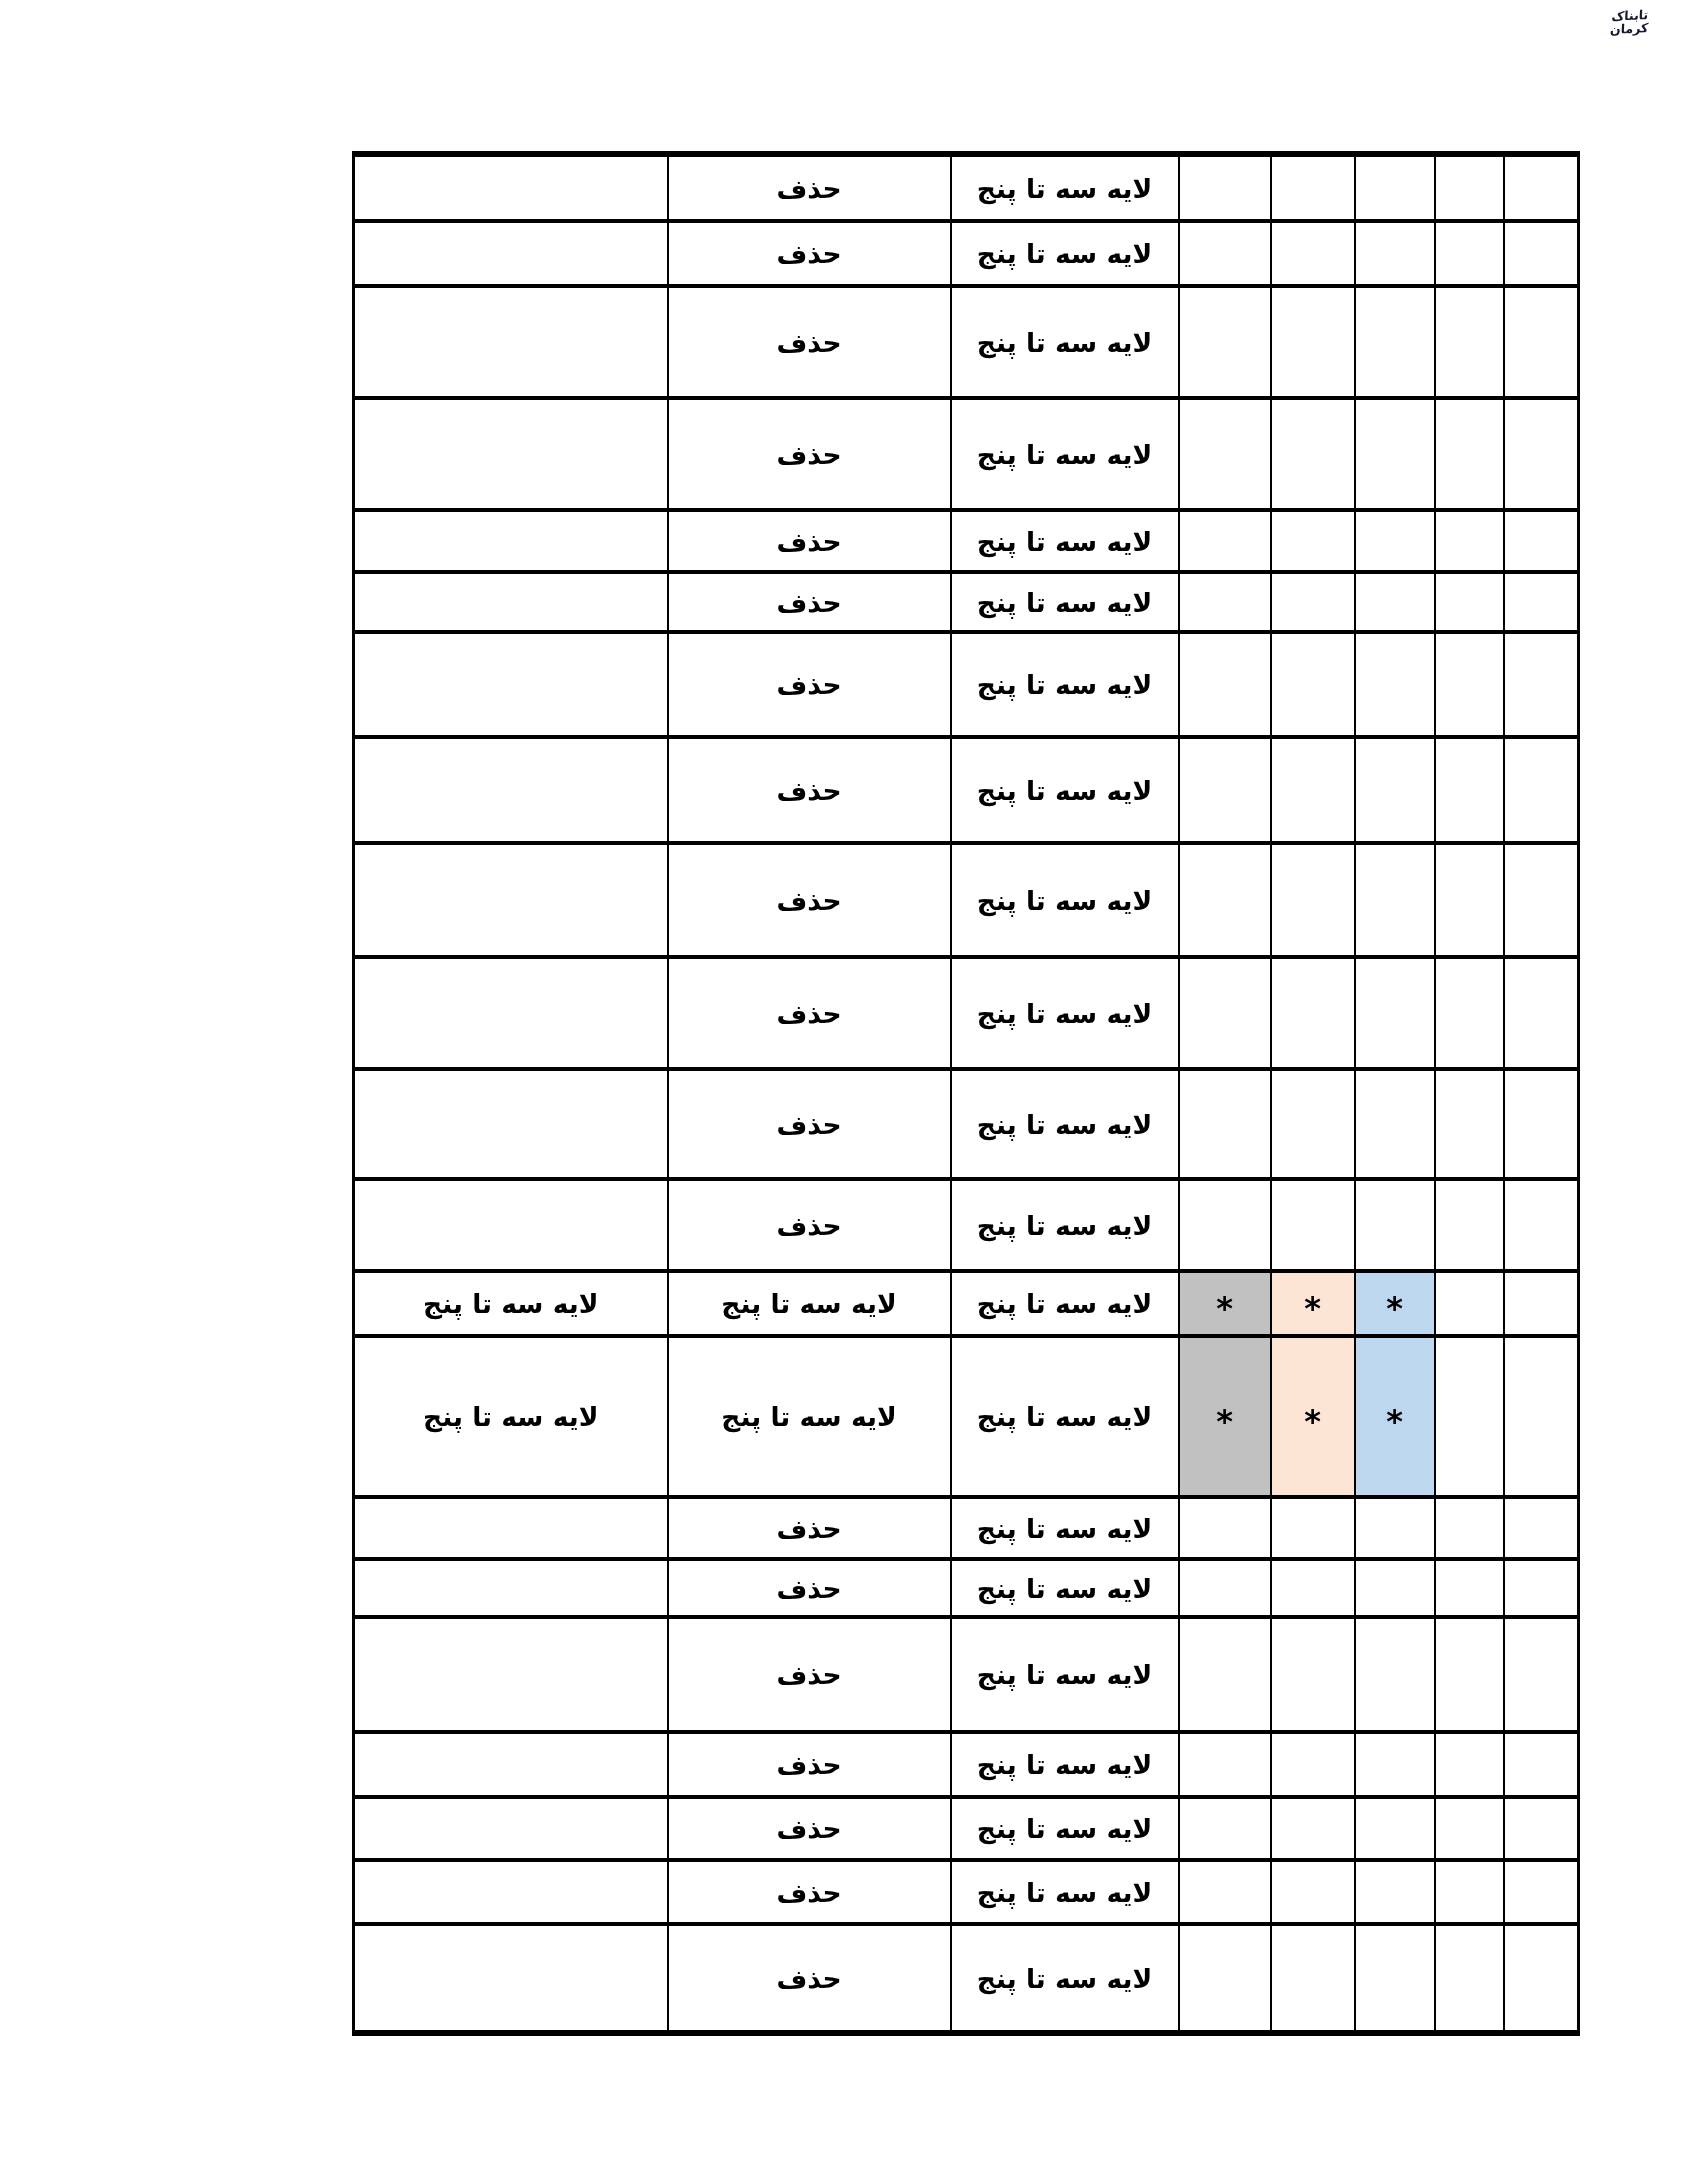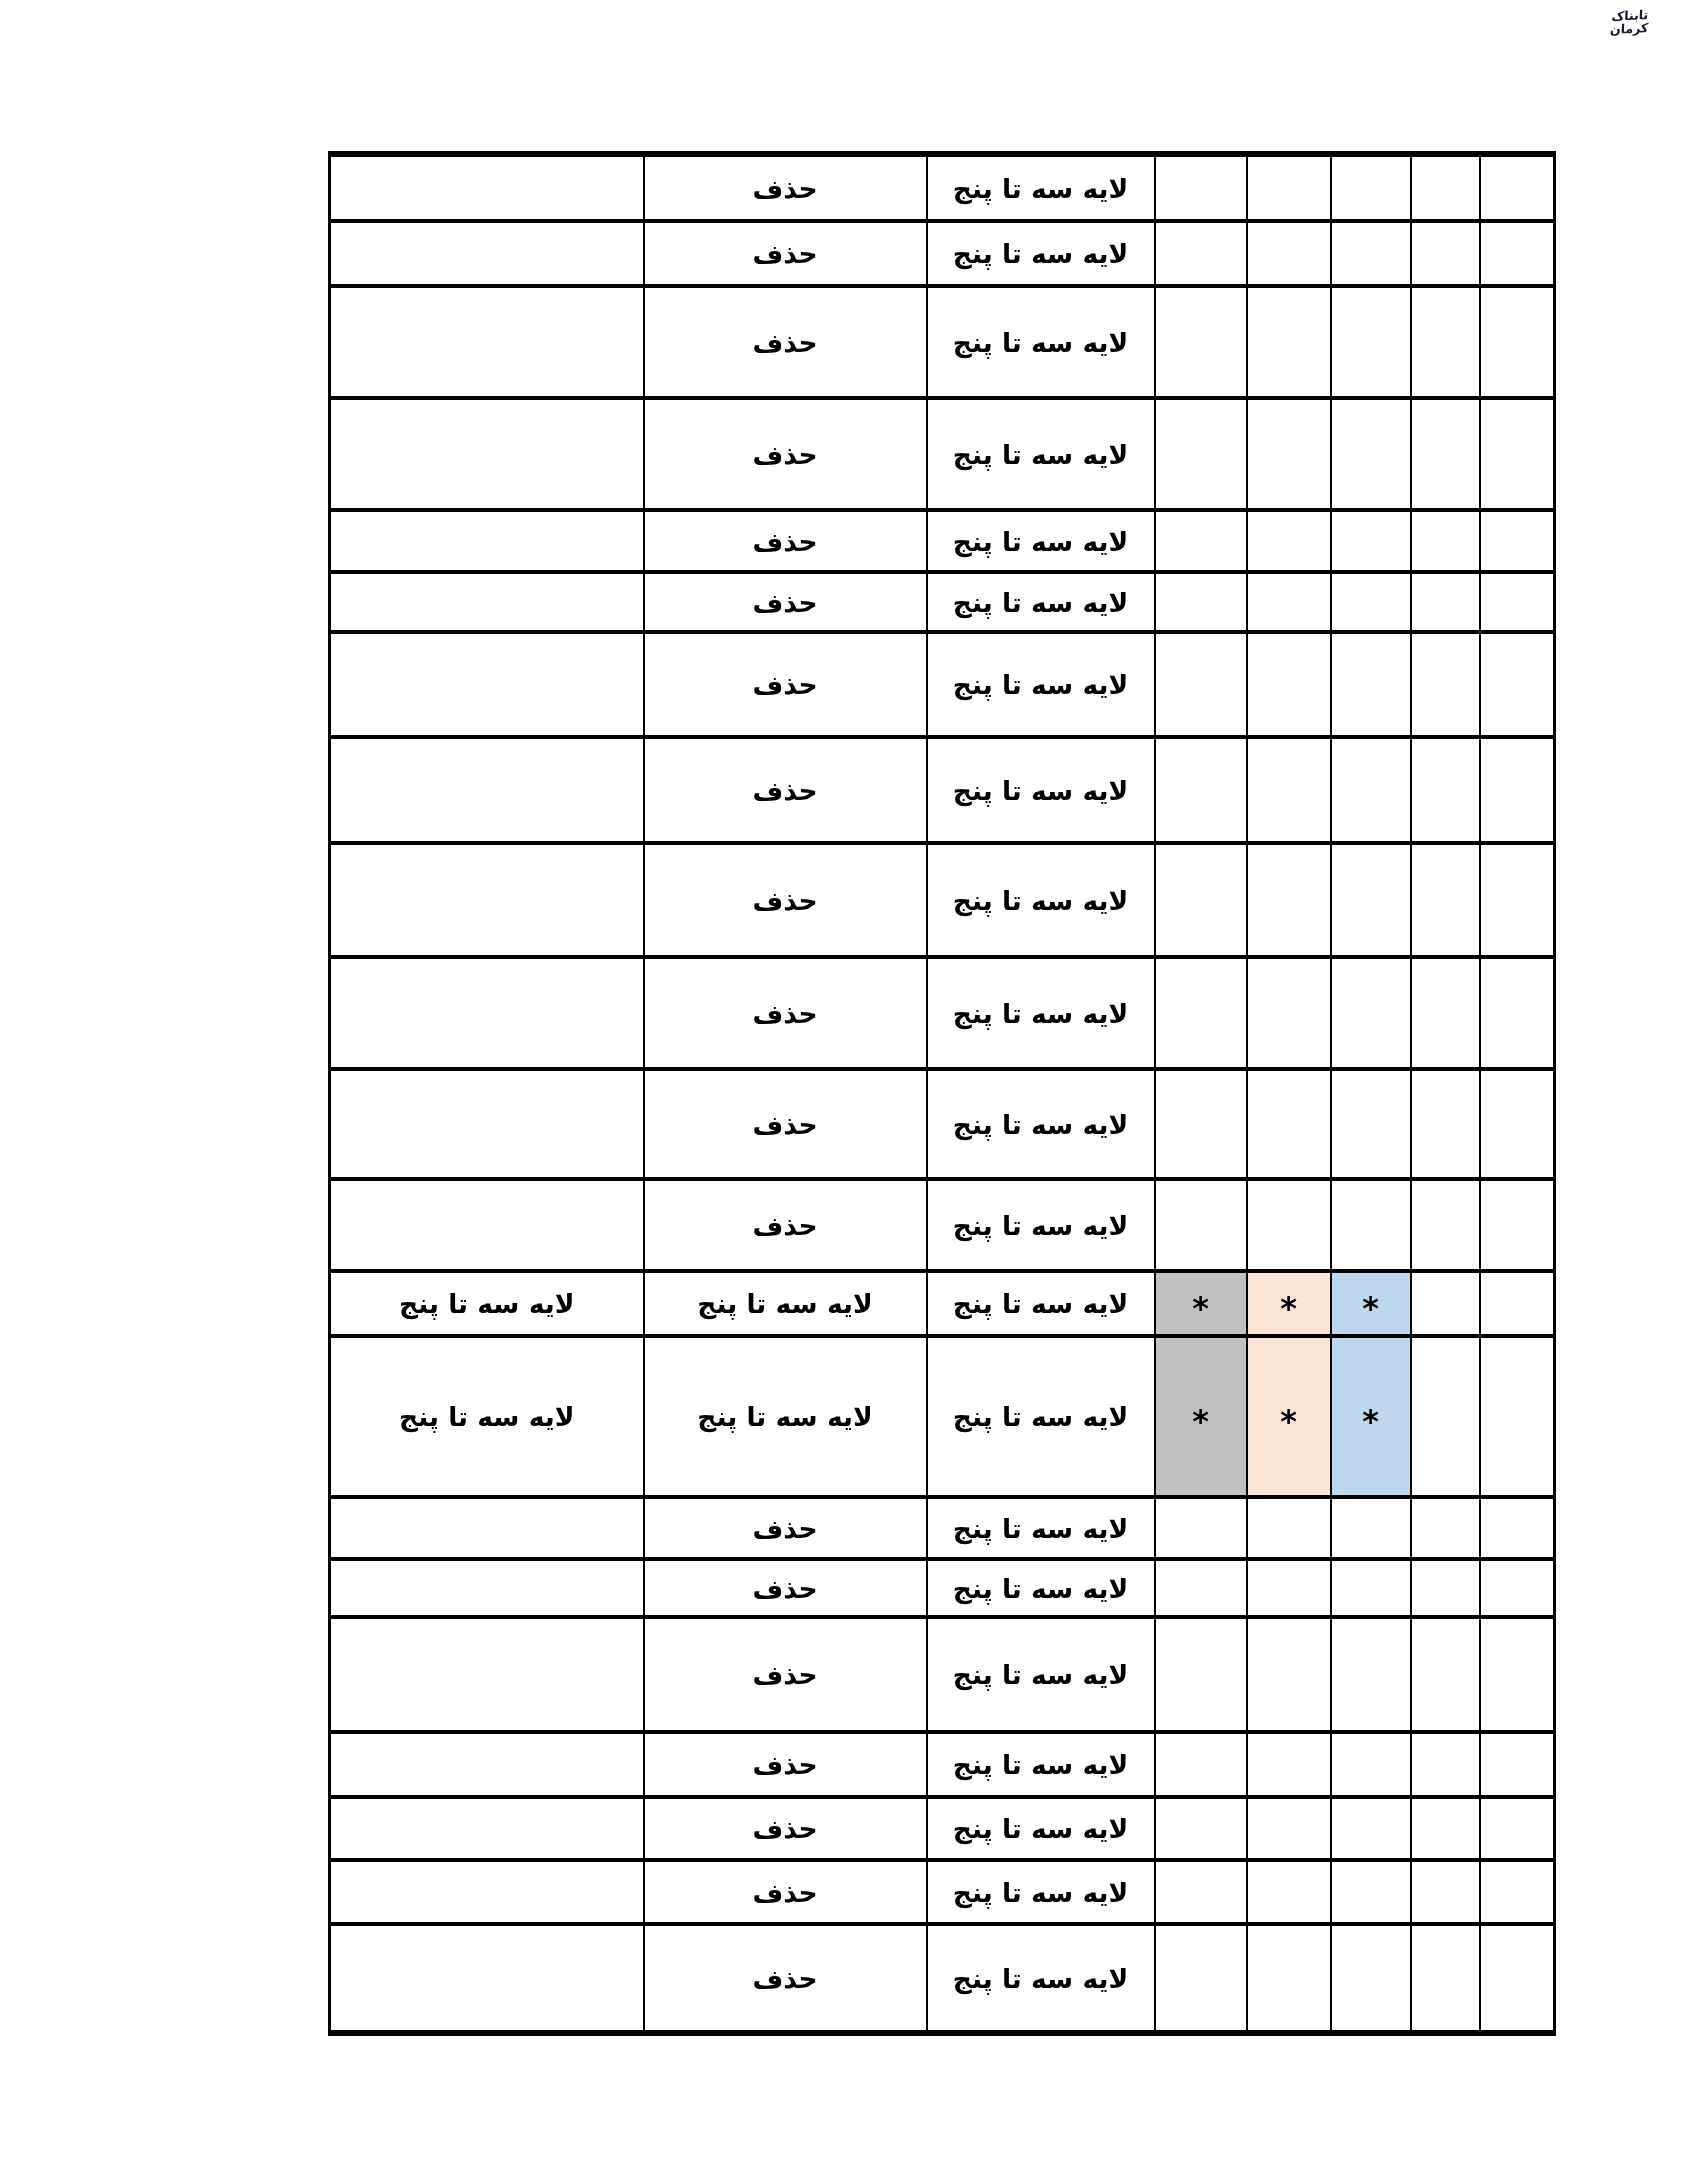--- a/index.html
+++ b/index.html
@@ -24,21 +24,21 @@
     font-family: "DejaVu Sans", sans-serif;
     font-weight: bold;
     font-size: 12.6px;
     line-height: 1.05;
     color: #17172f;
     transform: rotate(-3deg) skewX(-6deg);
     letter-spacing: -0.7px;
   }
   table.main {
     position: absolute;
-    left: 328px;
+    left: 352px;
     top: 151px;
     width: 1227px;
     table-layout: fixed;
     border-collapse: collapse;
   }
   td.cell {
     border: 2.6px solid #000000;
     border-top-width: 4.6px;
     border-bottom-width: 4.6px;
     padding: 0;

